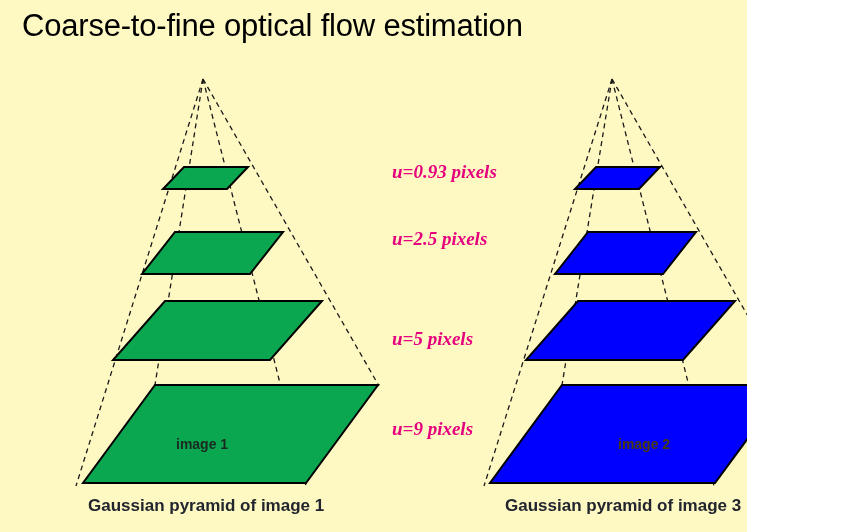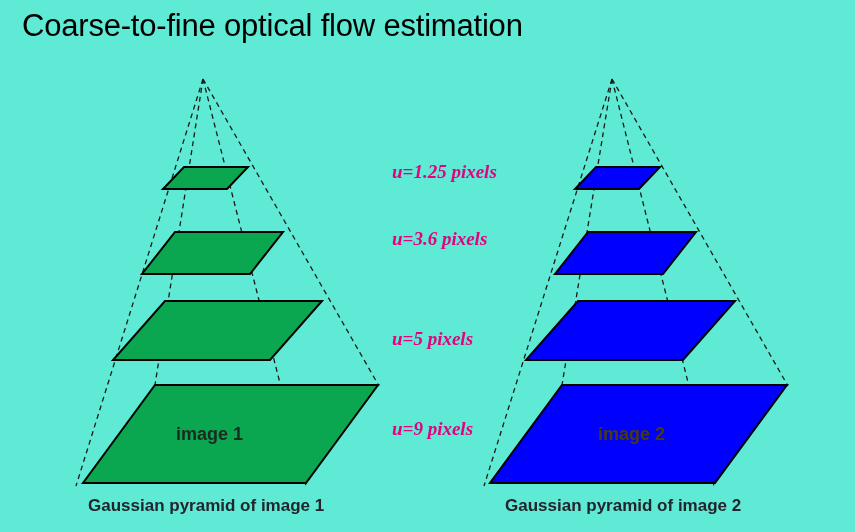--- a/index.html
+++ b/index.html
@@ -2,23 +2,23 @@
 <html><head>
 <meta charset="utf-8">
 <style>
   html, body {
     margin: 0;
     padding: 0;
     background: #ffffff;
   }
   #slide {
     position: relative;
-    width: 855px;
+    width: 747px;
     height: 532px;
-    background: #5eead4;
+    background: #fef9c3;
     overflow: hidden;
     font-family: "Liberation Sans", sans-serif;
   }
   #slide-title {
     position: absolute;
     left: 22px;
     top: 8px;
     font-family: "Liberation Sans", sans-serif;
     font-size: 31px;
     font-weight: 400;
@@ -48,22 +48,23 @@
     font-weight: bold;
     font-size: 17px;
     color: #22252e;
     white-space: nowrap;
     text-align: left;
   }
   .inner-image-label {
     position: absolute;
     font-family: "Liberation Sans", sans-serif;
     font-weight: bold;
-    font-size: 18px;
+    font-size: 14px;
     white-space: nowrap;
+    margin-top: 12px;
   }
 </style>
 </head>
 <body>
 
 <div id="slide">
 
   <div id="slide-title">Coarse-to-fine optical flow estimation</div>
 
   <svg class="diagram" viewBox="0 0 855 532">
@@ -83,27 +84,27 @@
         <polygon points="165,301 322,301 270,360 113,360" fill="#0AA750" stroke="#000000" stroke-width="2" stroke-linejoin="miter"></polygon>
         <polygon points="155,385 378,385 306,483 83,483" fill="#0AA750" stroke="#000000" stroke-width="2" stroke-linejoin="miter"></polygon>
         <polygon points="596,167 660,167 639,189 575,189" fill="#0000FF" stroke="#000000" stroke-width="2" stroke-linejoin="miter"></polygon>
         <polygon points="588,232 696,232 663,274 555,274" fill="#0000FF" stroke="#000000" stroke-width="2" stroke-linejoin="miter"></polygon>
         <polygon points="578,301 735,301 683,360 526,360" fill="#0000FF" stroke="#000000" stroke-width="2" stroke-linejoin="miter"></polygon>
         <polygon points="562,385 787,385 715,483 490,483" fill="#0000FF" stroke="#000000" stroke-width="2" stroke-linejoin="miter"></polygon>
       </g>
   </svg>
 
   <div id="flow-labels-layer">
-      <div class="flow-label" style="left: 392px; top: 161px; color: rgb(229, 0, 126);">u=1.25 pixels</div>
-      <div class="flow-label" style="left: 392px; top: 228px; color: rgb(229, 0, 126);">u=3.6 pixels</div>
+      <div class="flow-label" style="left: 392px; top: 161px; color: rgb(229, 0, 126);">u=0.93 pixels</div>
+      <div class="flow-label" style="left: 392px; top: 228px; color: rgb(229, 0, 126);">u=2.5 pixels</div>
       <div class="flow-label" style="left: 392px; top: 310px; color: rgb(229, 0, 126); margin-top: 18px;">u=5 pixels</div>
       <div class="flow-label" style="left: 392px; top: 418px; color: rgb(229, 0, 126);">u=9 pixels</div>
     </div>
   <div id="captions-layer">
       <div class="pyramid-caption" style="left: 88px; top: 496px; color: rgb(34, 37, 46);">Gaussian pyramid of image 1</div>
-      <div class="pyramid-caption" style="left: 505px; top: 496px; color: rgb(34, 37, 46);">Gaussian pyramid of image 2</div>
+      <div class="pyramid-caption" style="left: 505px; top: 496px; color: rgb(34, 37, 46);">Gaussian pyramid of image 3</div>
     </div>
   <div id="inner-labels-layer">
       <div class="inner-image-label" style="left: 176px; top: 424px; color: rgb(27, 42, 32);">image 1</div>
-      <div class="inner-image-label" style="left: 598px; top: 424px; color: rgb(74, 58, 16);">image 2</div>
+      <div class="inner-image-label" style="left: 618px; top: 424px; color: rgb(74, 58, 16);">image 2</div>
     </div>
 
 </div>
 
 </body></html>

